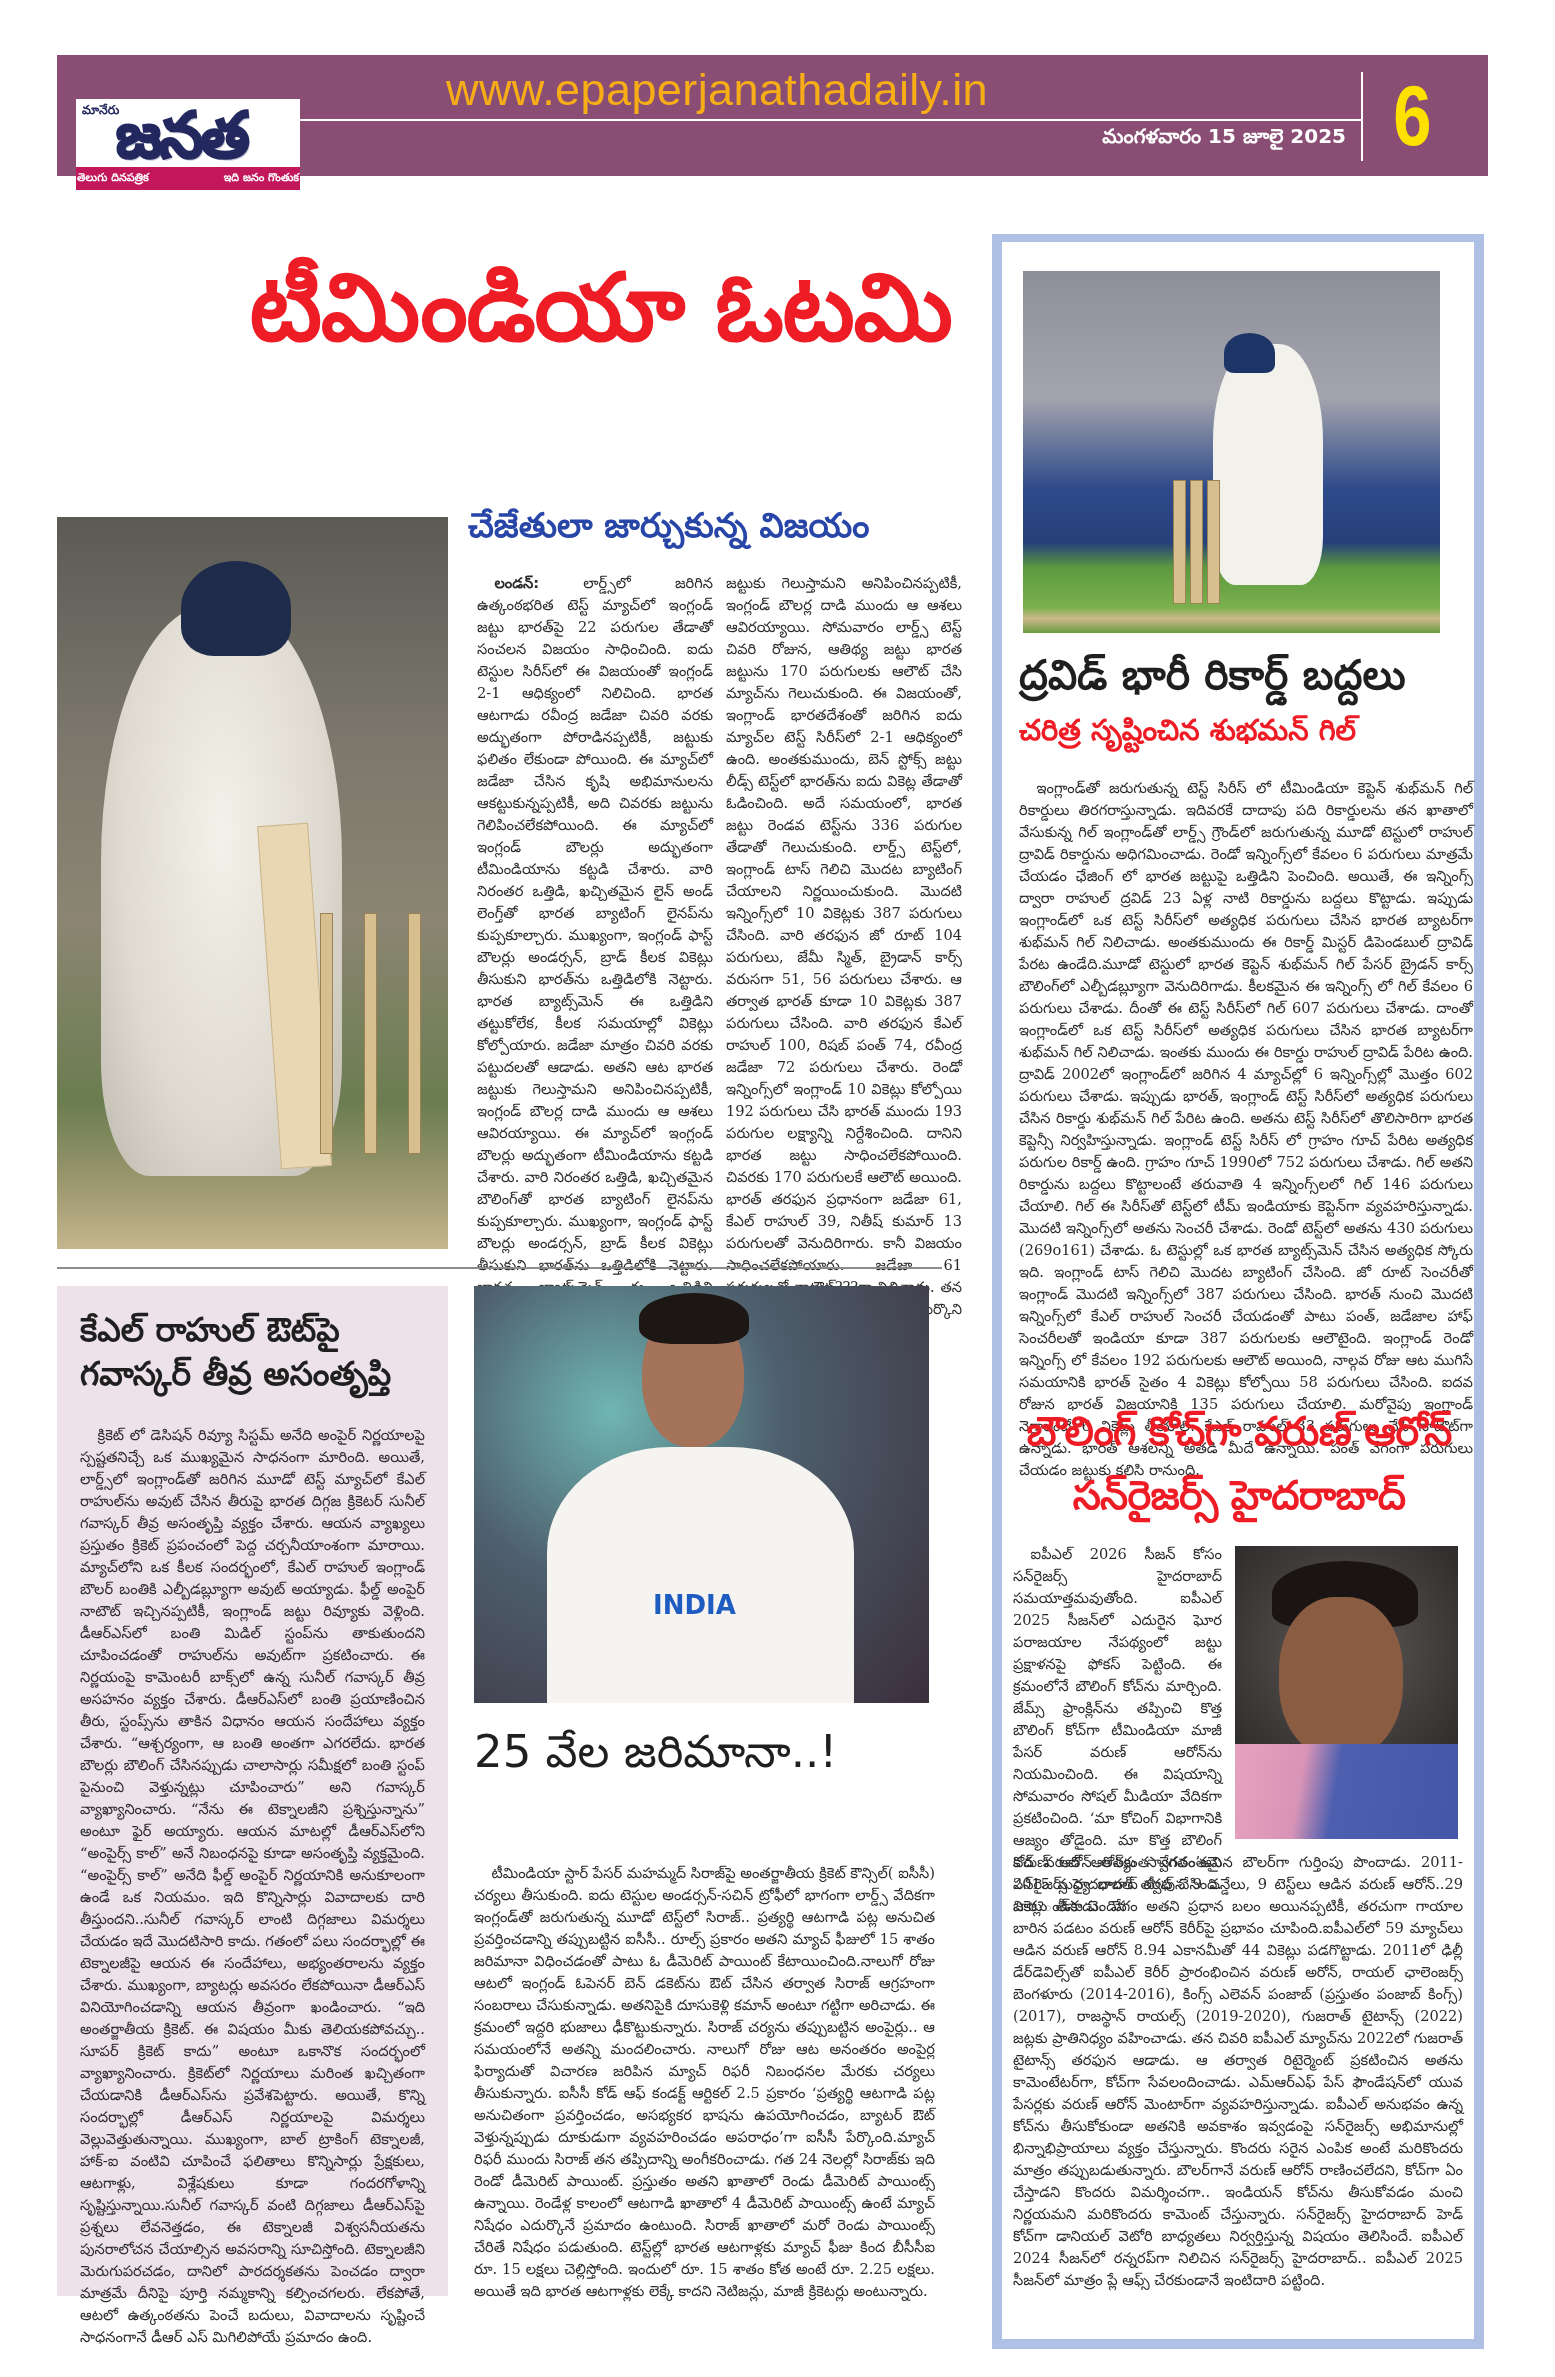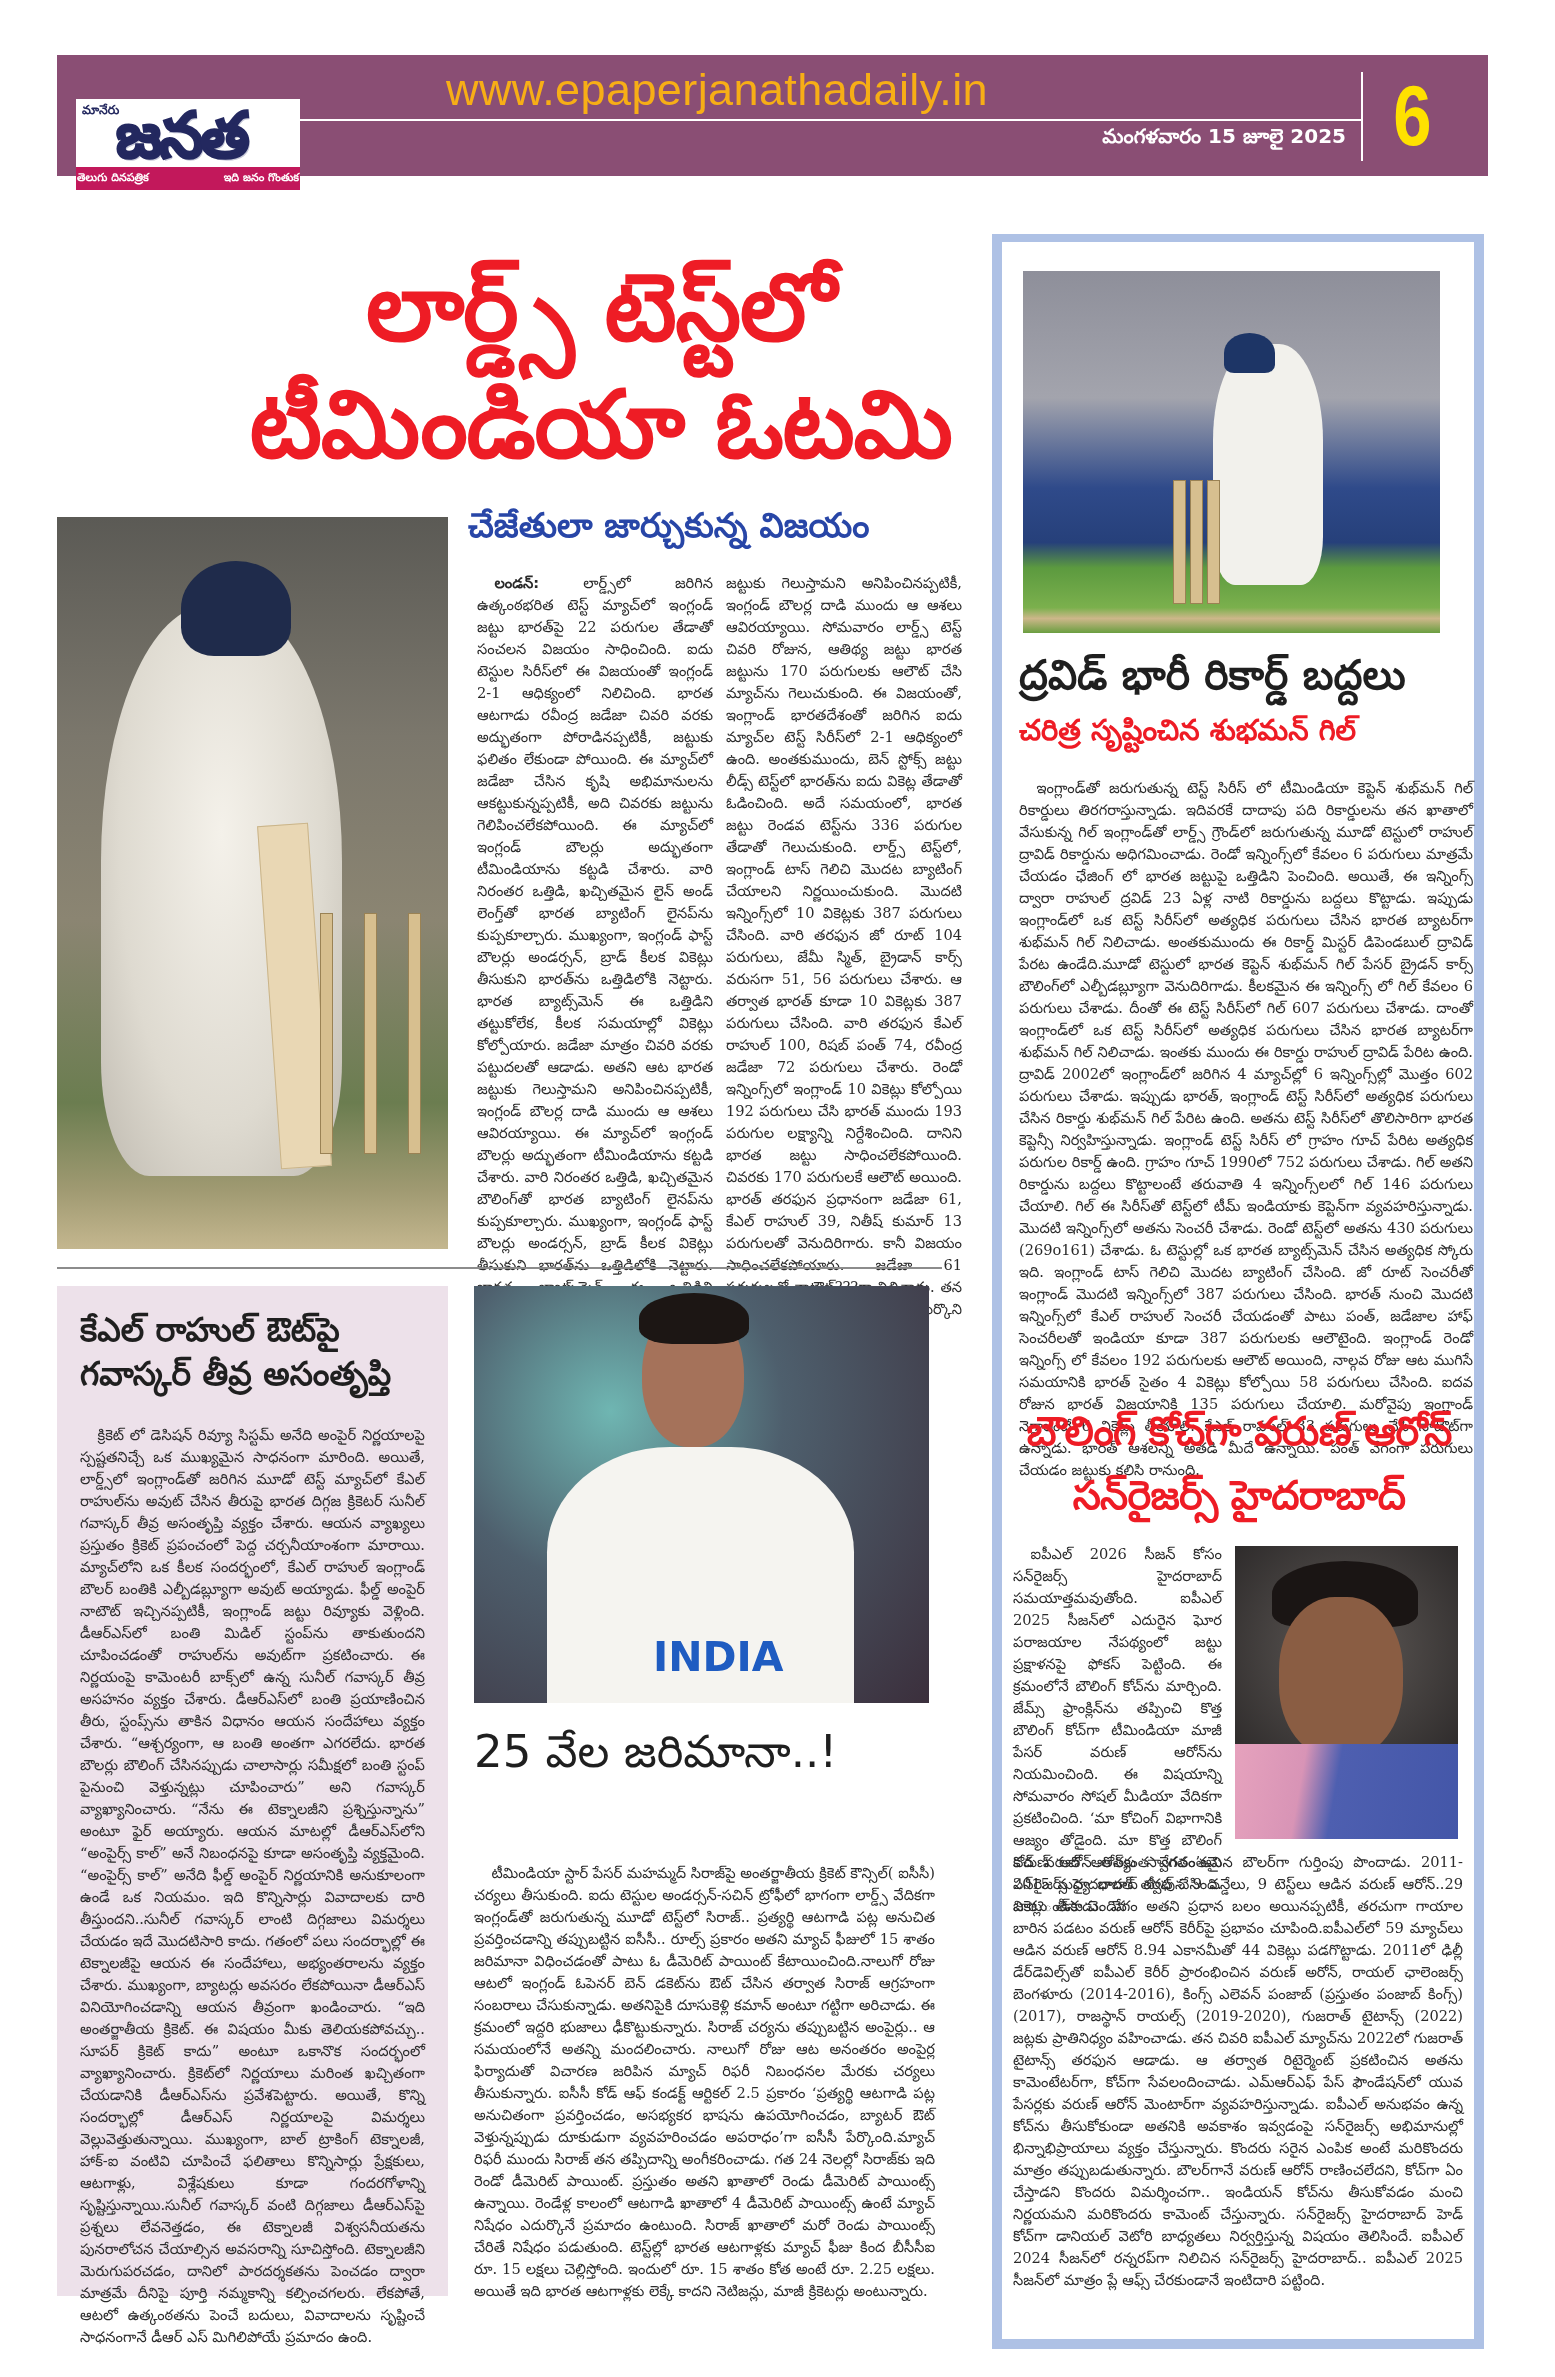--- a/index.html
+++ b/index.html
@@ -33,21 +33,21 @@
   .stumps { position:absolute; bottom:95px; width:13px; height:241px; background:#d7bf8f; border:0.7px solid #9a8254; }
   .gill { left: 1023px; top: 271px; width: 417px; height: 362px;
     background: linear-gradient(180deg,#8e8f9a 0%,#a3a4ad 35%,#2f4a8a 60%,#26407a 75%,#5c9a3f 82%,#7bb04d 93%,#cdb78a 96%,#6a9e40 100%); }
   .gill .body { position:absolute; left:190px; top:73px; width:110px; height:241px; background:#f2f1ec; border-radius: 40% 40% 20% 20%; }
   .gill .helmet { position:absolute; left:201px; top:62px; width:51px; height:40px; background:#1d3566; border-radius:50% 50% 20% 20%; }
   .siraj { left: 474px; top: 1286px; width: 455px; height: 417px;
     background: radial-gradient(circle at 30% 30%,#6fb6b2 0%,#4e5f6d 40%,#3b2f3c 100%); }
   .siraj .body { position:absolute; left:73px; top:161px; width:307px; height:263px; background:#f5f4f0; border-radius: 40% 40% 0 0; }
   .siraj .head { position:absolute; left:168px; top:14.6px; width:102px; height:146px; background:#a5725a; border-radius: 50% 50% 45% 45%; }
   .siraj .hair { position:absolute; left:165px; top:7.3px; width:110px; height:51px; background:#1c1614; border-radius: 50% 50% 30% 30%; }
-  .siraj .india { position:absolute; left:179px; top:304px; font-family:"DejaVu Sans",sans-serif; font-weight:bold; font-size:41px; color:#1f5cc1;margin-top:43px; }
+  .siraj .india { position:absolute; left:179px; top:304px; font-family:"DejaVu Sans",sans-serif; font-weight:bold; font-size:26px; color:#1f5cc1; }
   .varun { left: 1235px; top: 1546px; width: 223px; height: 293px;
     background: radial-gradient(circle at 50% 35%,#5f5a57 0%,#2d2a2a 70%,#1e1c1d 100%); }
   .varun .face { position:absolute; left:44px; top:51px; width:124px; height:161px; background:#8a5d43; border-radius: 45% 45% 45% 45%; }
   .varun .hair { position:absolute; left:37px; top:14.6px; width:146px; height:66px; background:#1a1514; border-radius: 50% 50% 20% 20%; }
   .varun .shirt { position:absolute; left:0; top:198px; width:100%; height:102px; background: linear-gradient(100deg,#e6a2bd 0%,#d894b6 30%,#4e5fb0 45%,#4356a8 100%); }
 
   
   .col { position: absolute; font-family: "DejaVu Serif", serif; font-size: 14.6px; line-height: 22px; text-align: justify; color: #2a2a2a; }
   .col p { text-indent: 1.2em; }
   .lead-word { font-weight: bold; font-family: "DejaVu Sans", sans-serif; }
@@ -79,21 +79,20 @@
     <span>ఇది జనం గొంతుక</span>
   </div>
 </div>
 <div class="url">www.epaperjanathadaily.in</div>
 <div class="hline"></div>
 <div class="vline"></div>
 <div class="date">మంగళవారం 15 జూలై 2025</div>
 <div class="pageno">6</div>
 
 <div class="main-head">
-  <div>లార్డ్స్ టెస్ట్‌లో</div>
   <div>టీమిండియా ఓటమి</div>
 </div>
 <div class="main-sub">చేజేతులా జార్చుకున్న విజయం</div>
 
 <div class="photo jadeja">
   <div class="body"></div>
   <div class="helmet"></div>
   <div class="bat"></div>
   <div class="stumps" style="left:263px"></div>
   <div class="stumps" style="left:307px"></div>

